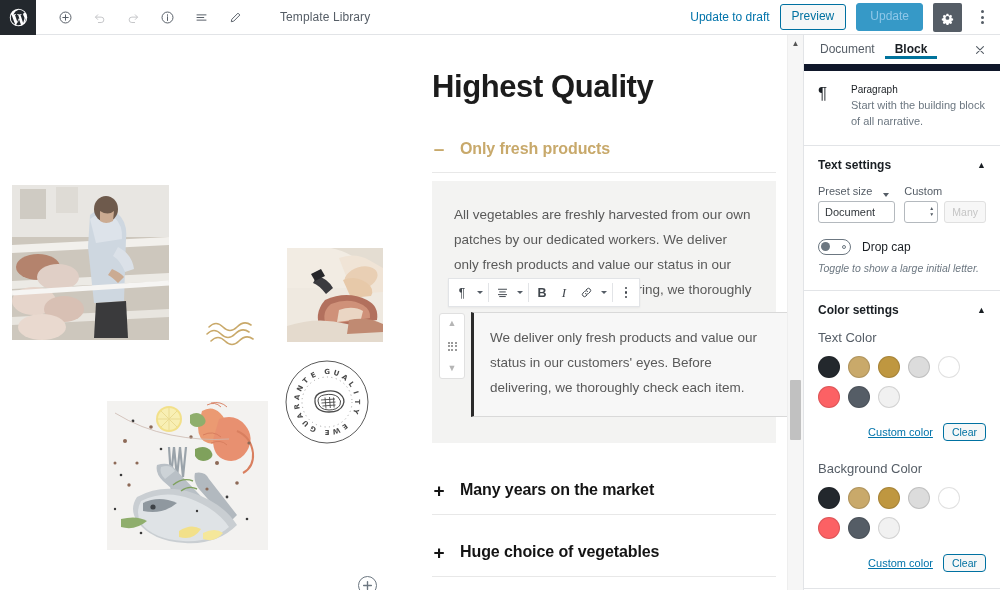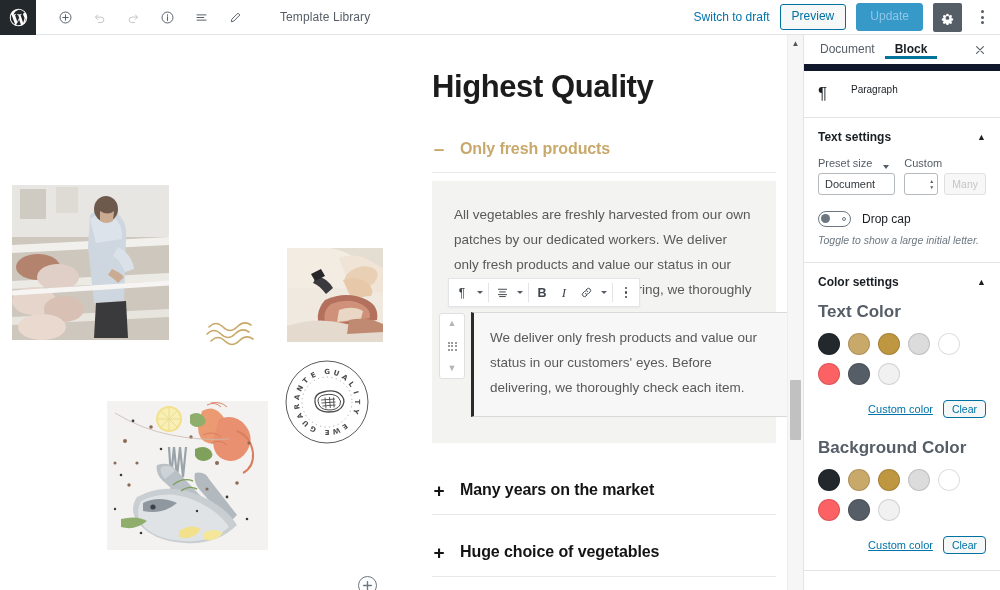--- a/index.html
+++ b/index.html
@@ -326,21 +326,21 @@
     width: 9px; height: 9px; border-radius: 50%; background: #6c7781;
   }
   .toggle .offdot {
     position: absolute; right: 4px; top: 5px;
     width: 4px; height: 4px; border-radius: 50%;
     border: 1px solid #6c7781;
   }
   .toggle-label { font-size: 12px; color: #191e23; }
   .hint { font-size: 10.5px; color: #6c7781; font-style: italic; margin-top: 7px; }
 
-  .color-label { font-size: 17px; color: #555d66; margin-bottom: 11px; font-weight: bold; }
+  .color-label { font-size: 13px; color: #555d66; margin-bottom: 11px; }
   .swatches { display: flex; flex-wrap: wrap; gap: 8px; max-width: 172px; }
   .sw {
     width: 22px; height: 22px; border-radius: 50%;
     cursor: pointer; box-shadow: inset 0 0 0 1px rgba(0,0,0,.12);
   }
   .color-actions {
     display: flex; align-items: center; justify-content: flex-end;
     gap: 10px; margin-top: 15px;
   }
   .custom-link {
@@ -400,21 +400,21 @@
     <button class="tb-btn" aria-label="Edit">
       <svg width="15" height="15" viewBox="0 0 20 20" fill="none" stroke="currentColor" stroke-width="1.3" stroke-linejoin="round">
         <path d="M13.3 4.2l2.5 2.5-8.2 8.2-3.2.7.7-3.2z"></path>
       </svg>
     </button>
   </div>
 
   <div class="tb-title">Template Library</div>
 
   <div class="tb-right">
-    <a class="link-draft">Switch to draft</a>
+    <a class="link-draft">Update to draft</a>
     <button class="btn-preview">Preview</button>
     <button class="btn-update">Update</button>
     <button class="btn-gear" aria-label="Settings">
       <svg width="15" height="15" viewBox="0 0 20 20" fill="currentColor">
         <path d="M17.1 11.2l-1.5-.36a5.6 5.6 0 0 0-.45-1.1l.82-1.3a.5.5 0 0 0-.07-.62l-1.24-1.24a.5.5 0 0 0-.62-.07l-1.3.82a5.6 5.6 0 0 0-1.1-.45L11.3 5.4a.5.5 0 0 0-.49-.38H9.06a.5.5 0 0 0-.49.38l-.36 1.5a5.6 5.6 0 0 0-1.1.45l-1.3-.82a.5.5 0 0 0-.62.07L3.95 7.84a.5.5 0 0 0-.07.62l.82 1.3a5.6 5.6 0 0 0-.45 1.1l-1.5.36a.5.5 0 0 0-.38.48v1.76a.5.5 0 0 0 .38.48l1.5.36c.11.38.27.75.45 1.1l-.82 1.3a.5.5 0 0 0 .07.62l1.24 1.24a.5.5 0 0 0 .62.07l1.3-.82c.35.18.72.34 1.1.45l.36 1.5a.5.5 0 0 0 .49.38h1.75a.5.5 0 0 0 .49-.38l.36-1.5c.38-.11.75-.27 1.1-.45l1.3.82a.5.5 0 0 0 .62-.07l1.24-1.24a.5.5 0 0 0 .07-.62l-.82-1.3c.18-.35.34-.72.45-1.1l1.5-.36a.5.5 0 0 0 .38-.48v-1.76a.5.5 0 0 0-.38-.48zM9.94 13.1a2.56 2.56 0 1 1 0-5.13 2.56 2.56 0 0 1 0 5.13z"></path>
       </svg>
     </button>
     <button class="btn-kebab" aria-label="More options">
       <span class="kebab-dots">
           <i></i>
@@ -683,20 +683,21 @@
       <svg width="12" height="12" viewBox="0 0 14 14" fill="none" stroke="currentColor" stroke-width="1.3" stroke-linecap="round">
         <path d="M3 3l8 8M11 3l-8 8"></path>
       </svg>
     </div>
   </div>
 
   <div class="sb-blockcard">
     <div class="bicon">¶</div>
     <div>
       <div class="btitle">Paragraph</div>
+      <div class="bdesc">Start with the building block of all narrative.</div>
     </div>
   </div>
 
   <div class="sb-section">
     <div class="sb-sechead">
       <span>Text settings</span>
       <span class="chev">▲</span>
     </div>
 
     <div class="fieldrow">

